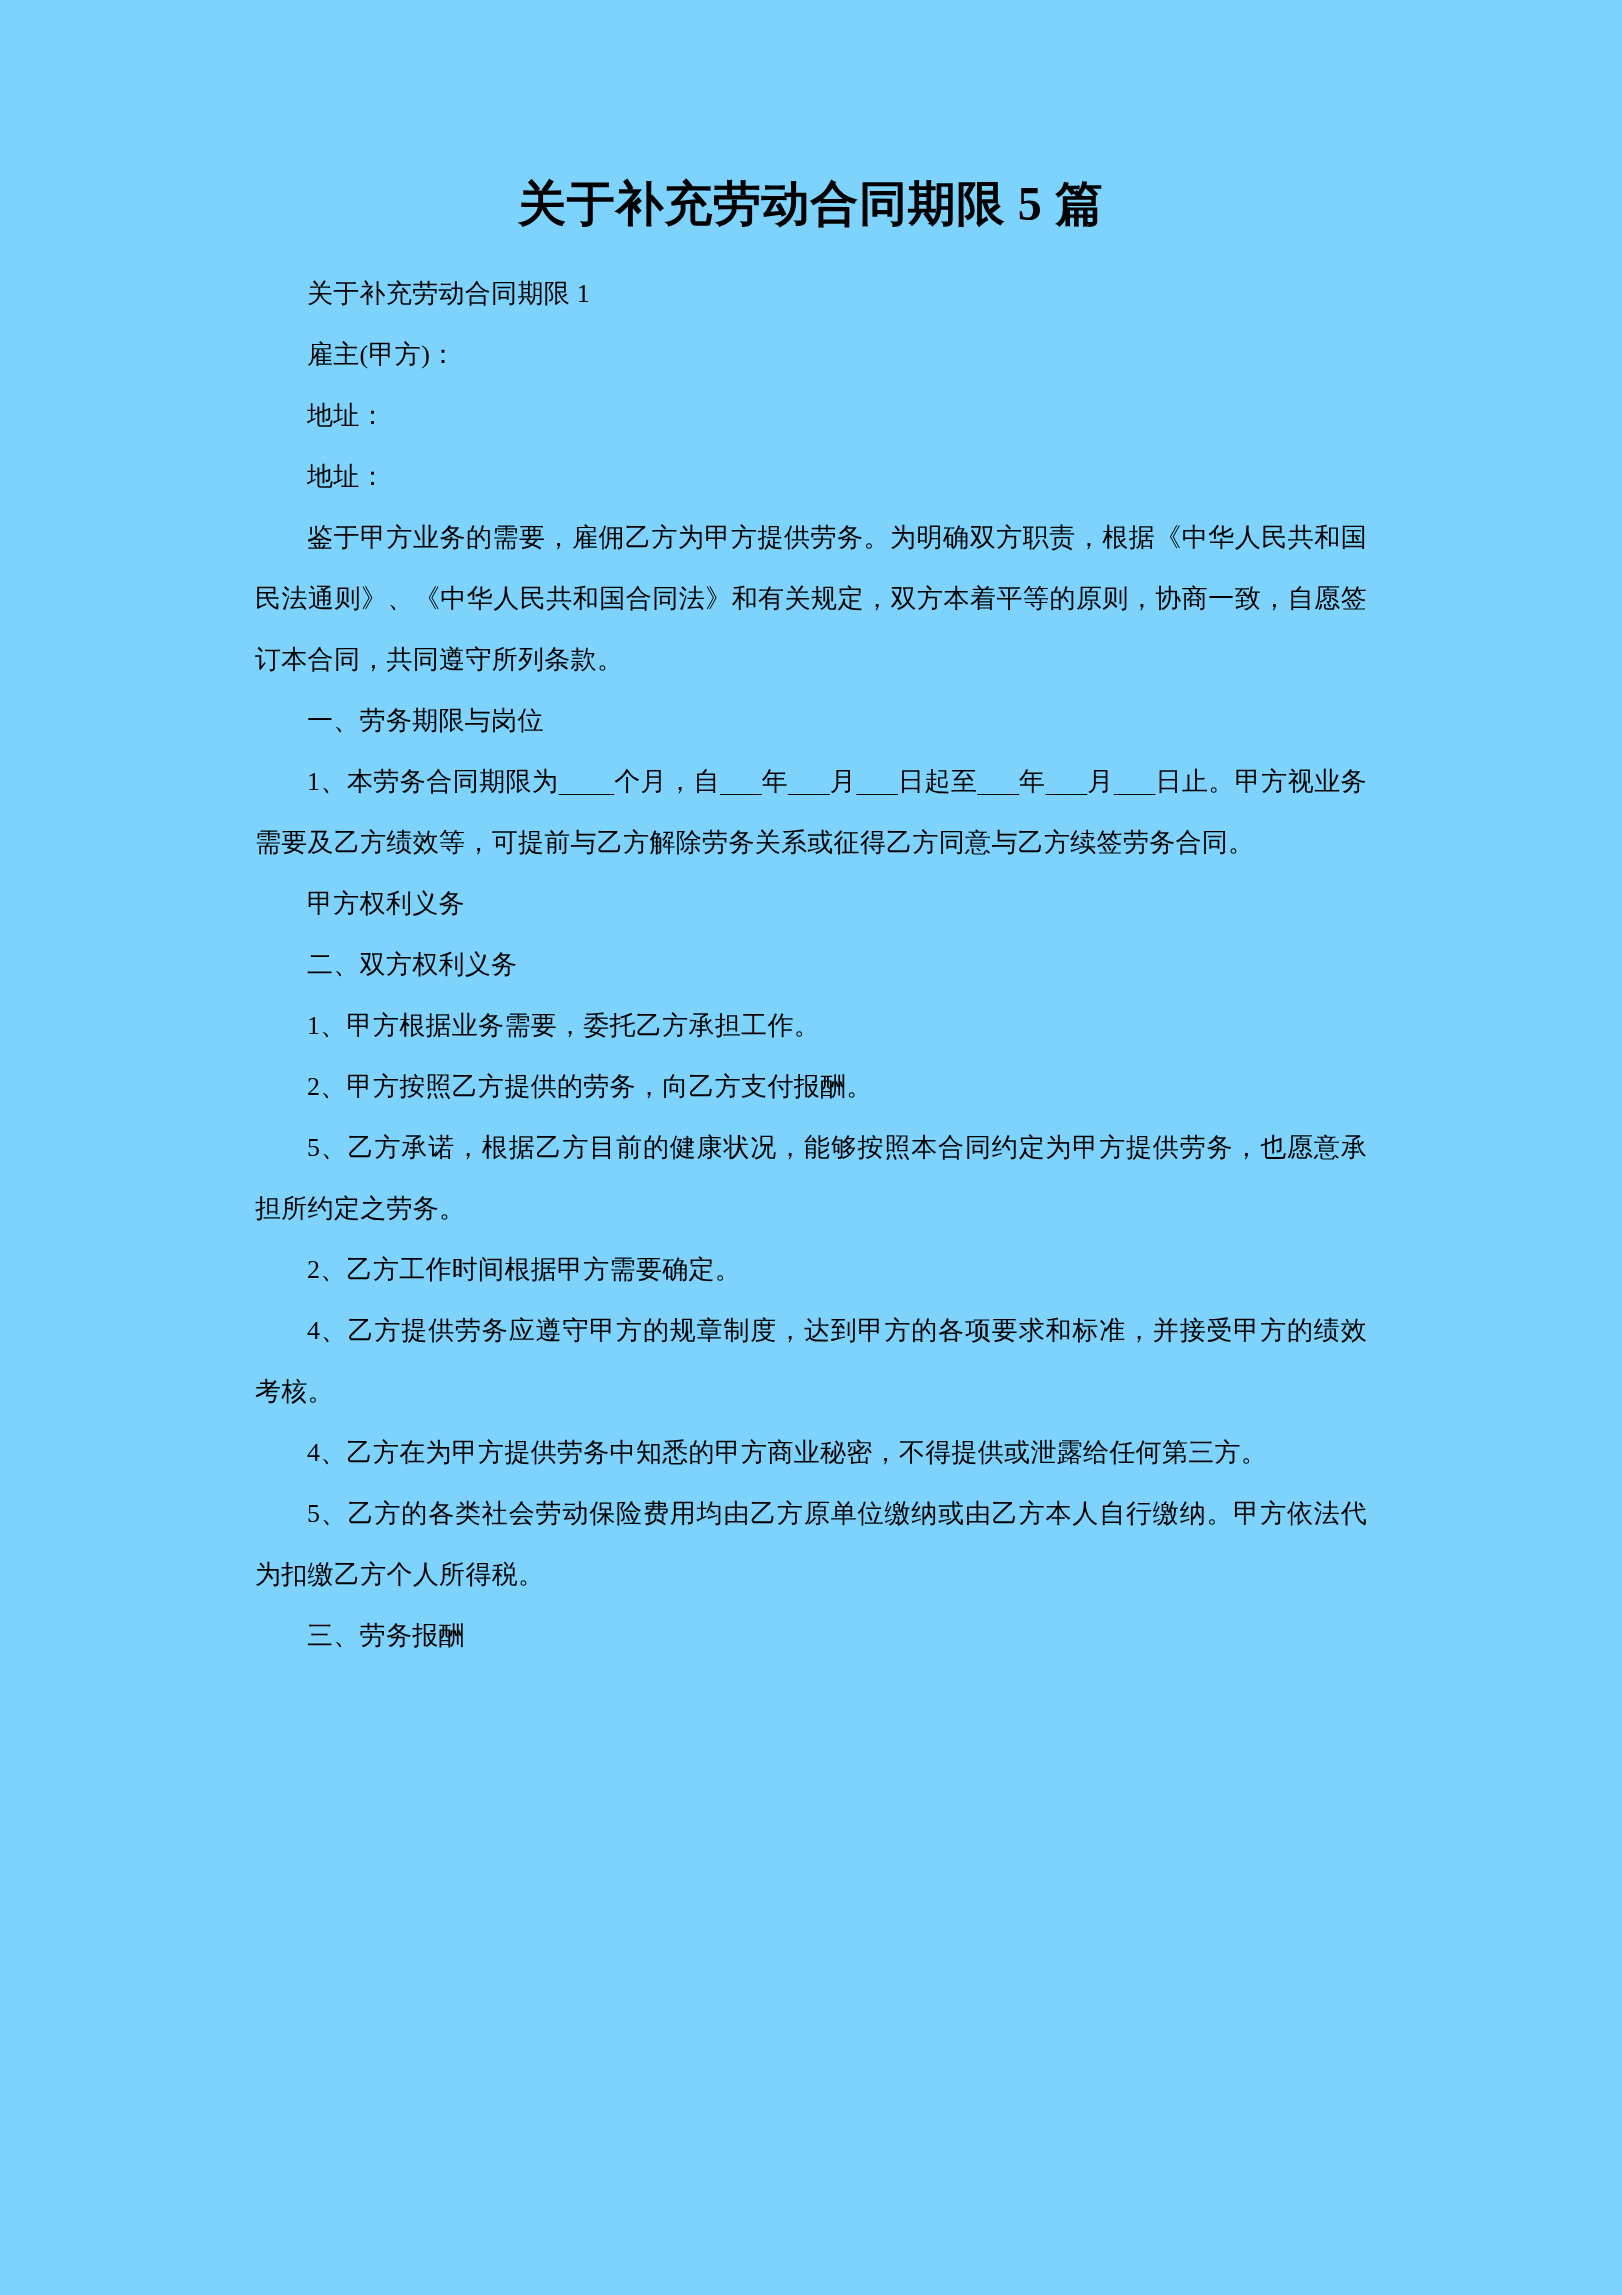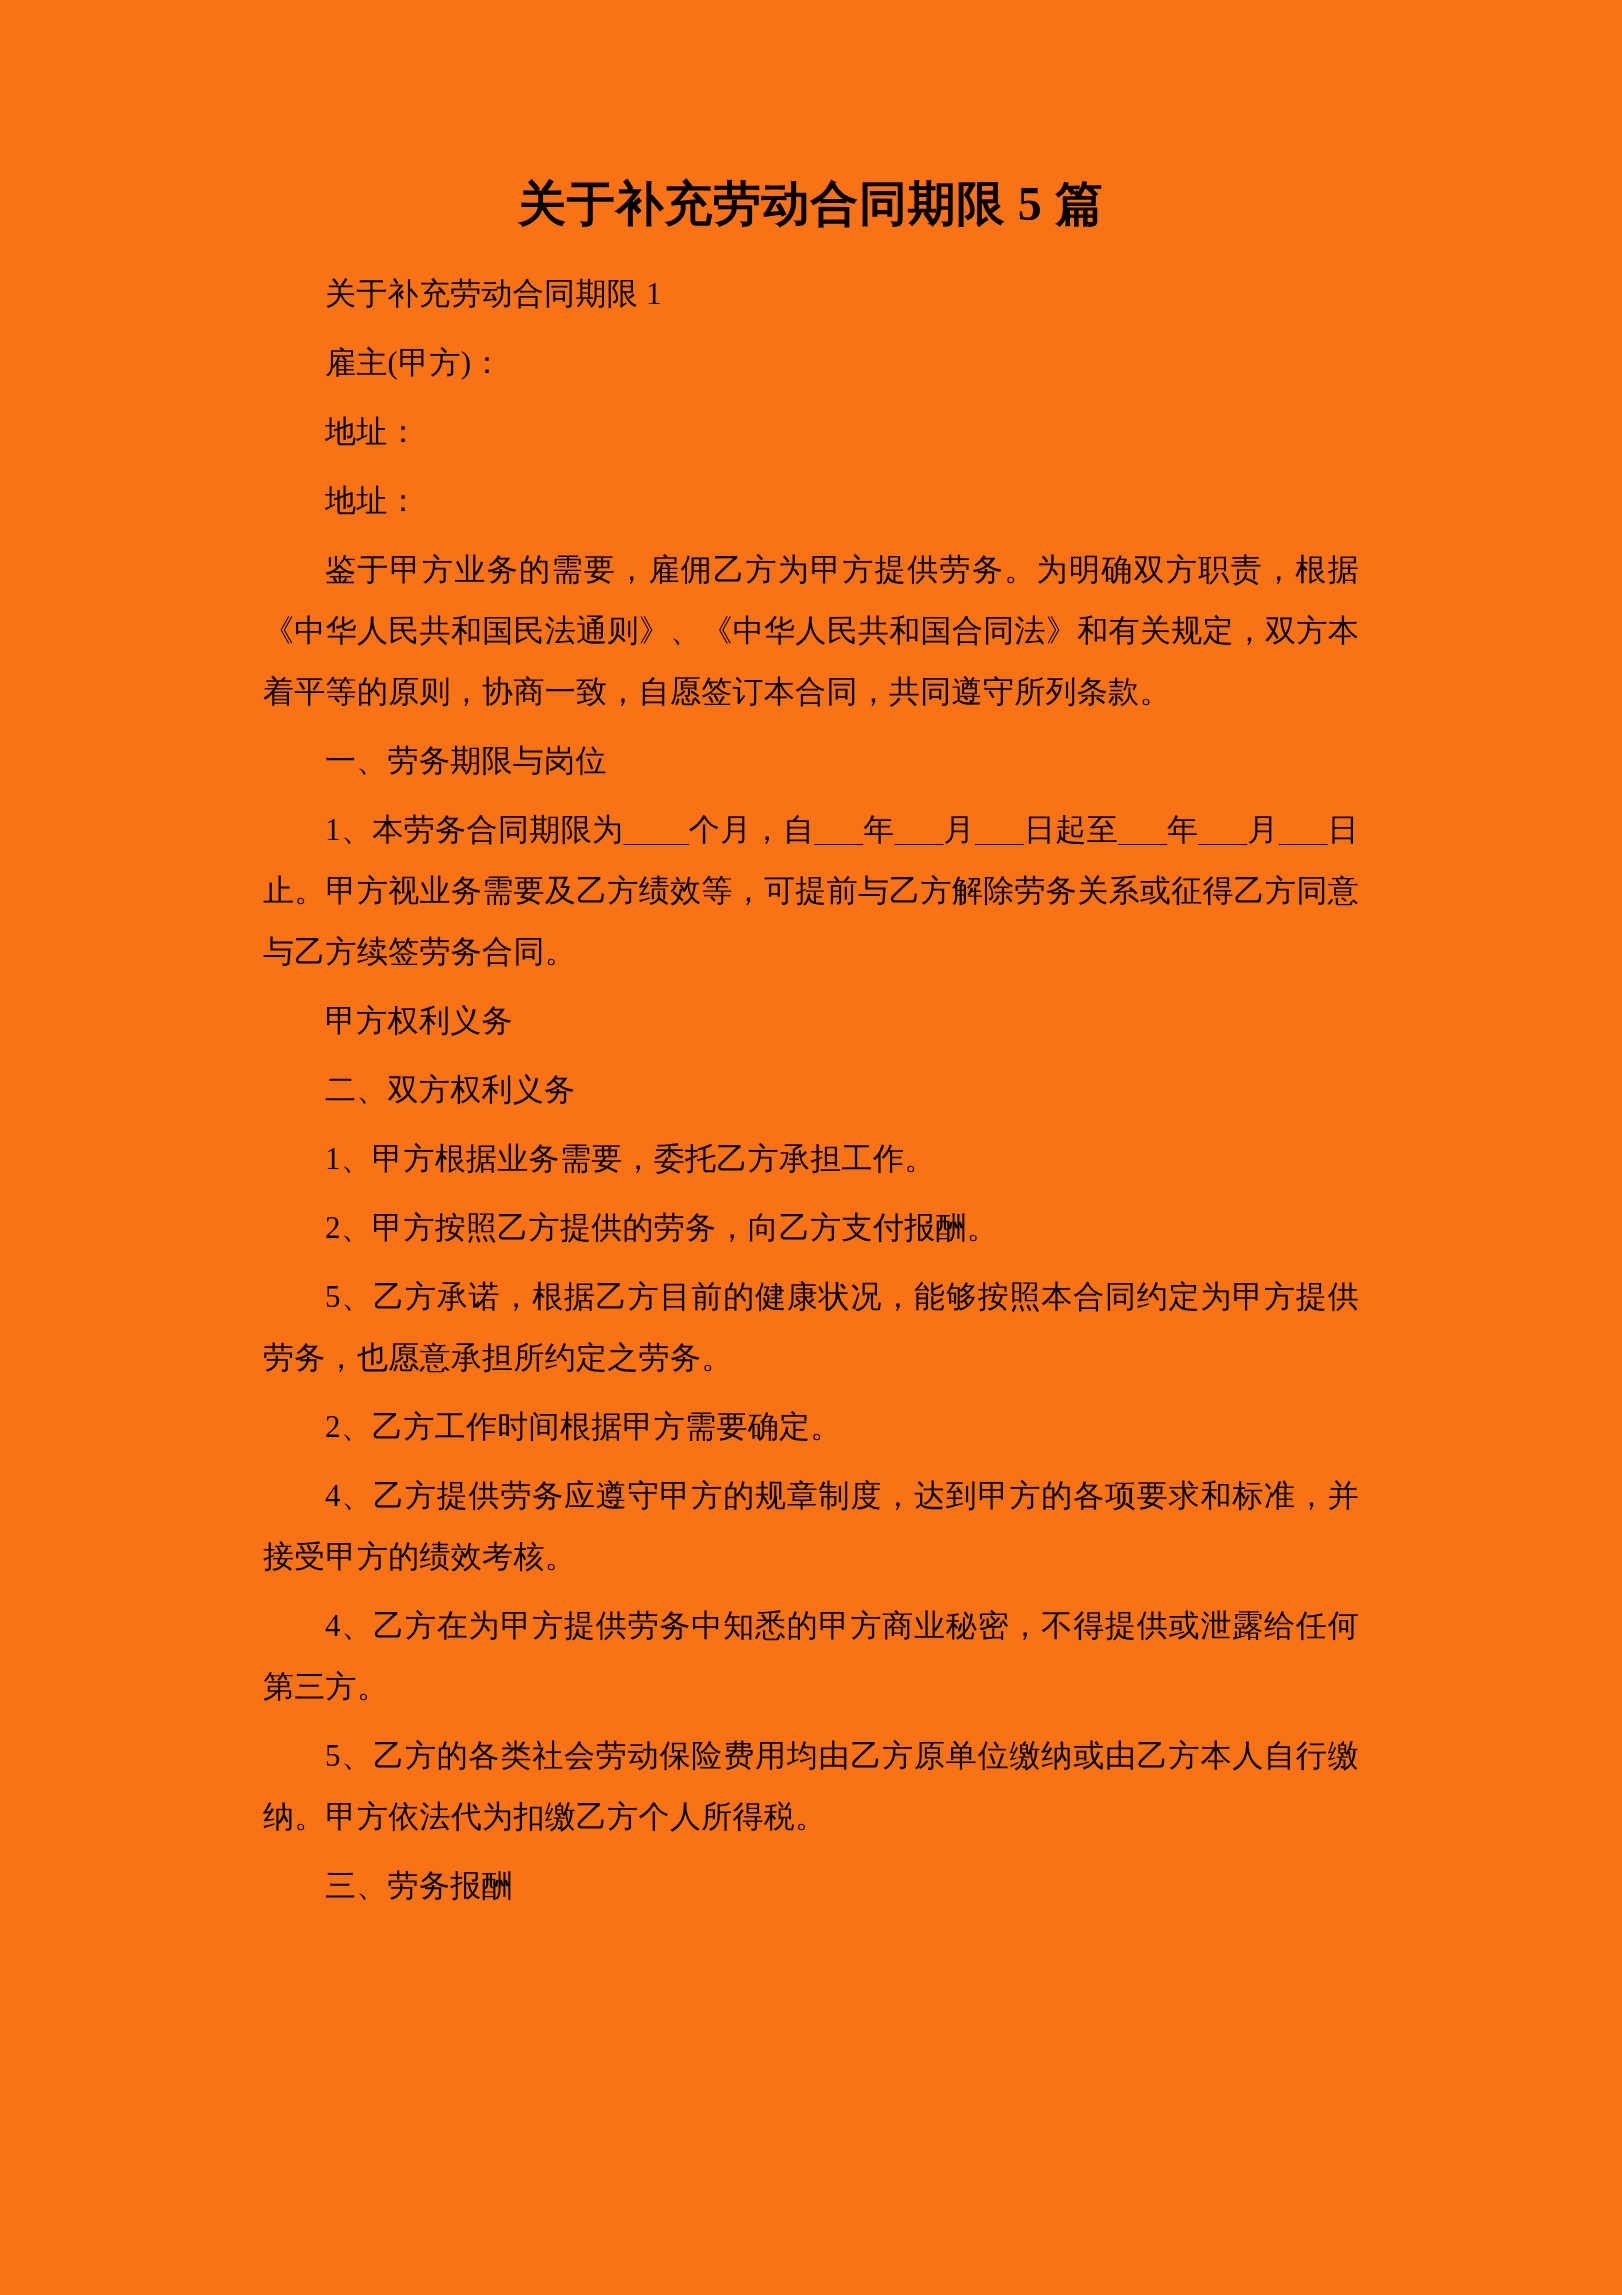--- a/index.html
+++ b/index.html
@@ -9,21 +9,21 @@
     background: #ffffff;
   }
   body {
     font-family: "Liberation Serif", "DejaVu Serif", serif;
     color: #000000;
   }
   #page {
     position: relative;
     width: 1623px;
     height: 2295px;
-    background: #f97316;
+    background: #7dd3fc;
     overflow: hidden;
     box-sizing: border-box;
   }
   
   #doc {
     position: absolute;
     left: 255px;
     top: 0;
     width: 1112px;
   }
@@ -34,22 +34,22 @@
     line-height: 1.22;
     margin: 0;
     padding-top: 175px;
     letter-spacing: 0.7px;
     white-space: nowrap;
   }
   .body-block {
     margin-top: 29px;
   }
   p.line {
-    margin: 8px;
-    font-size: 31px;
+    margin: 0;
+    font-size: 26px;
     line-height: 61px;
     text-align: justify;
     text-justify: inter-ideograph;
     text-align-last: left;
     letter-spacing: 0.3px;
     word-break: break-all;
   }
   p.indent {
     text-indent: 2em;
   }

